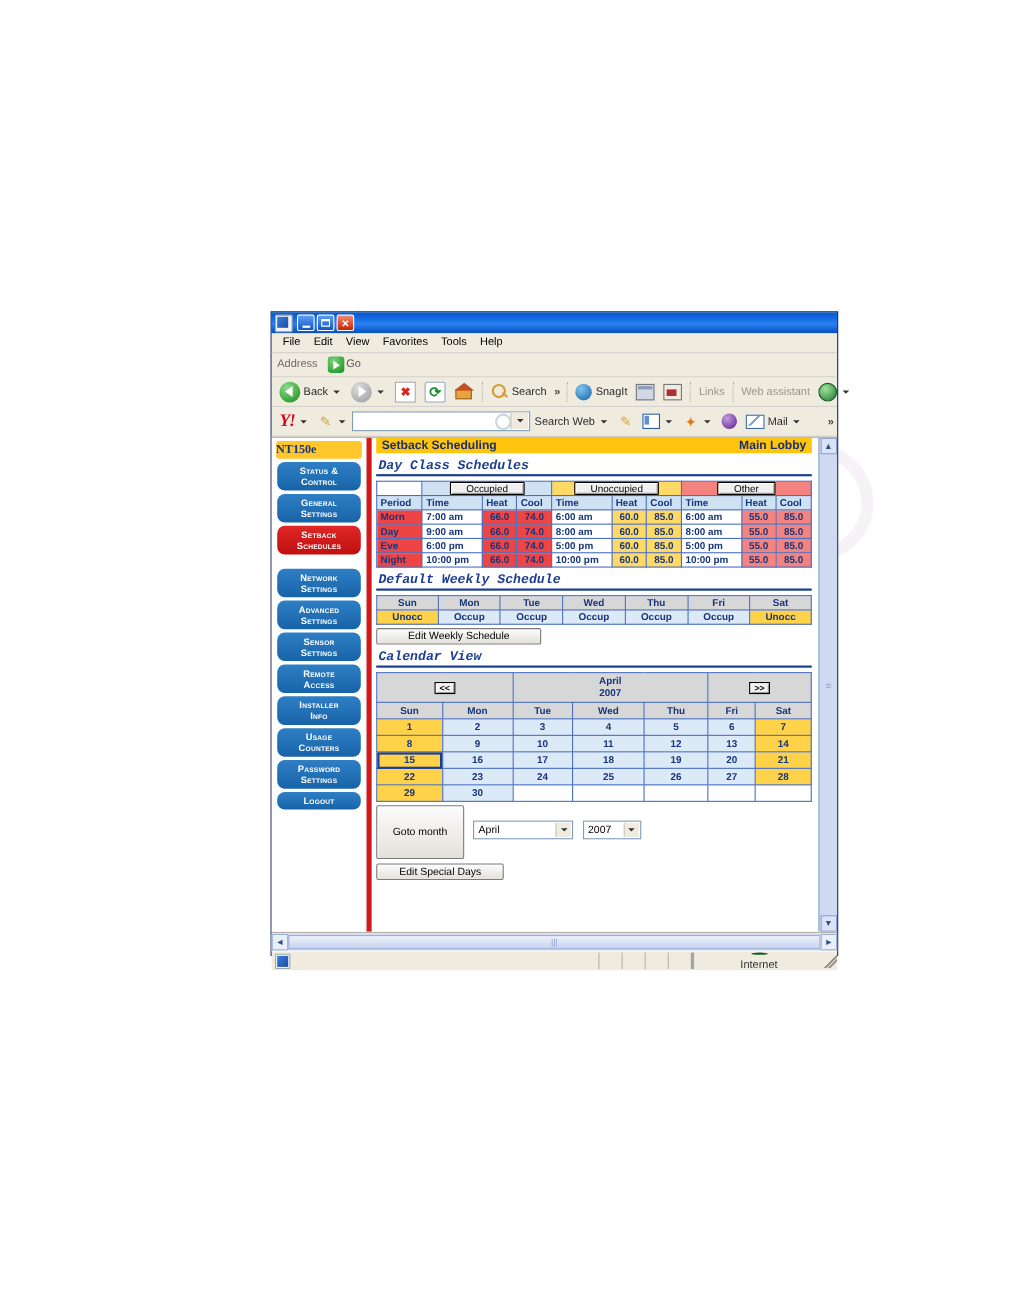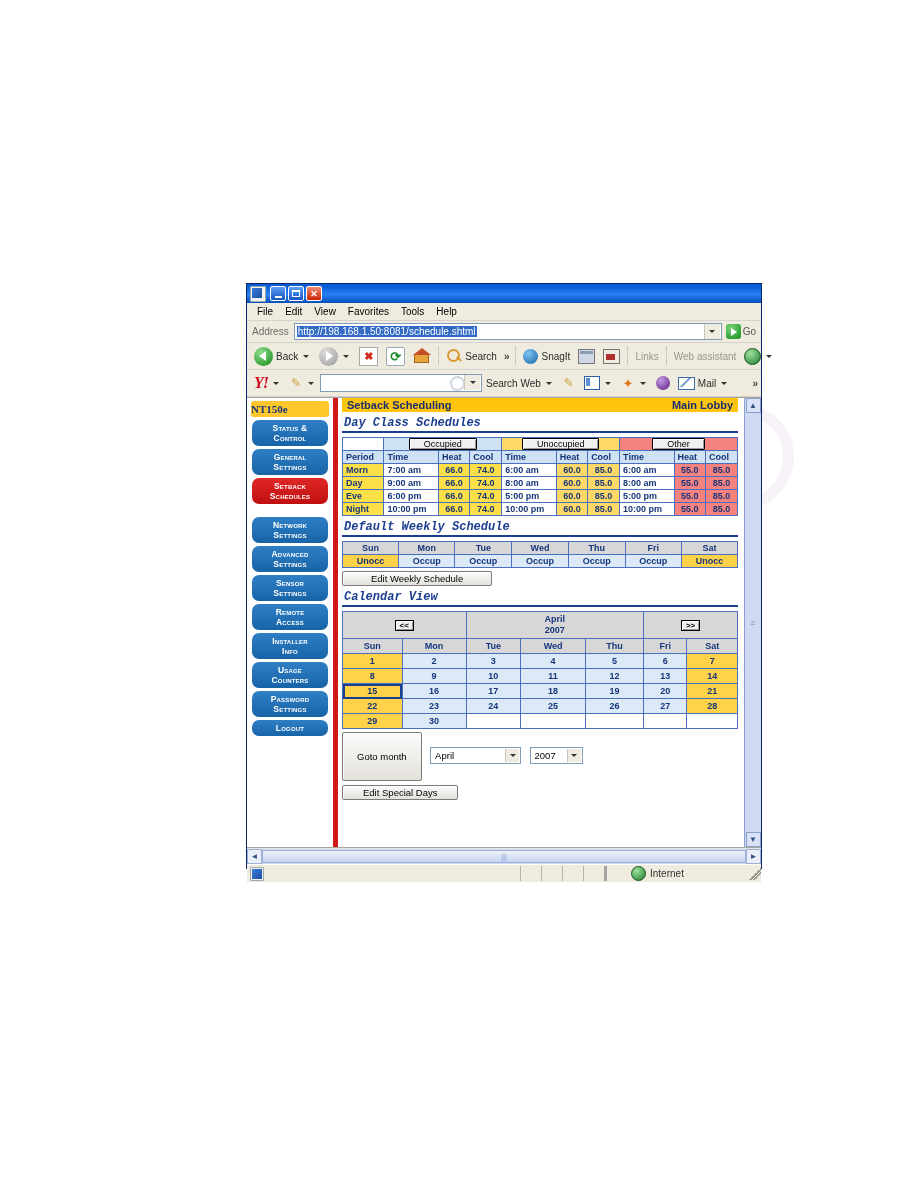--- a/index.html
+++ b/index.html
@@ -149,21 +149,21 @@
   table{border-collapse:collapse;}
   
   .dct{width:100%;font-size:9px;border:1px solid #1b3f8f;}
   .dct td,.dct th{border:1px solid #4a6fc0;padding:1px 3px;color:#16357a;font-weight:bold;white-space:nowrap;}
   .dct .grp{text-align:center;padding:0;}
   .g-occ{background:#cfe2f3;} .g-unocc{background:#ffd966;} .g-oth{background:#f4837f;}
   .grpbtn{display:inline-block;background:#f0f0f0;border:1px solid #000;
      padding:0 14px;font-size:9px;color:#000;font-weight:normal;border-radius:1px;
      box-shadow:inset 1px 1px 0 #fff,inset -1px -1px 0 #9a9a9a;}
   .dct .hd{background:#cfe2f3;color:#16357a;text-align:left;}
-  .c-occ{background:#fde047;} .c-unocc{background:#ffd966;} .c-oth{background:#f4837f;}
+  .c-occ{background:#ef4444;} .c-unocc{background:#ffd966;} .c-oth{background:#f4837f;}
   .c-white{background:#ffffff;}
   .num{text-align:center;}
 
   
   .wkt{width:100%;font-size:9px;border:1px solid #1b3f8f;}
   .wkt td{border:1px solid #4a6fc0;padding:1px 2px;text-align:center;font-weight:bold;color:#16357a;}
   .wkt .wh{background:#d7d7d7;}
   .wkt .occ{background:#dceaf7;}
   .wkt .unocc{background:#ffd24a;}
 
@@ -194,21 +194,21 @@
   .hscroll{height:16px;background:#e8e6df;border-top:1px solid #a9a59c;display:flex;align-items:center;}
   .hs-btn{width:15px;height:15px;background:#e9eef8;border:1px solid #9db0d8;box-sizing:border-box;
      font-size:8px;color:#30527e;display:flex;align-items:center;justify-content:center;}
   .hs-track{flex:1 1 auto;height:15px;background:#cfd9f2;display:flex;align-items:center;justify-content:center;}
   .hs-thumb{width:100%;height:13px;background:linear-gradient(180deg,#eef2fb,#c6d2ef);
      border:1px solid #9db0d8;box-sizing:border-box;display:flex;align-items:center;justify-content:center;
      font-size:8px;color:#8ca0d0;}
   .statusbar{height:17px;background:#efebde;border-top:1px solid #fff;display:flex;align-items:center;font-size:10px;color:#333;}
   .st-cell{border-left:1px solid #b8b4ac;height:15px;}
   .st-first{flex:1 1 auto;display:flex;align-items:center;padding-left:3px;}
-  .st-zone{width:118px;display:flex;align-items:center;gap:4px;padding-left:24px;border-left:3px solid #a3a3a3;height:15px;}
+  .st-zone{width:118px;display:flex;align-items:center;gap:4px;padding-left:0;border-left:3px solid #a3a3a3;height:15px;flex-direction:column;}
   .grip{width:12px;height:12px;background:
     linear-gradient(135deg,transparent 50%,#9a968e 50% 60%,transparent 60%),
     linear-gradient(135deg,transparent 65%,#9a968e 65% 75%,transparent 75%);}
 </style>
 </head>
 <body>
 
 <div class="wm wm-ring" style="left:688px;top:404px;width:84px;height:84px;"></div>
 <div class="wm wm-ring" style="left:622px;top:430px;width:70px;height:70px;border-color:#f0dcc4;"></div>
 <div class="wm wm-txt" style="left:690px;top:412px;font-size:26px;transform:rotate(-8deg);">com</div>
@@ -235,26 +235,20 @@
     <span class="mi">Edit</span>
     <span class="mi">View</span>
     <span class="mi">Favorites</span>
     <span class="mi">Tools</span>
     <span class="mi">Help</span>
     <span class="flagbox"><span class="flag"></span></span>
   </div>
 
   <div class="addrbar">
     <span class="addr-label">Address</span>
-    <span class="addr-input">
-      <span class="addr-url">http://198.168.1.50:8081/schedule.shtml</span>
-      <span class="addr-drop">
-          <i class="cheva"></i>
-        </span>
-    </span>
     <span class="gobtn">
       <span class="go-arrow"></span>
       <span>Go</span>
     </span>
   </div>
 
   <div class="tbrow">
     <span class="tbitem">
       <span class="circ back-c">
           <i class="arr-l"></i>

